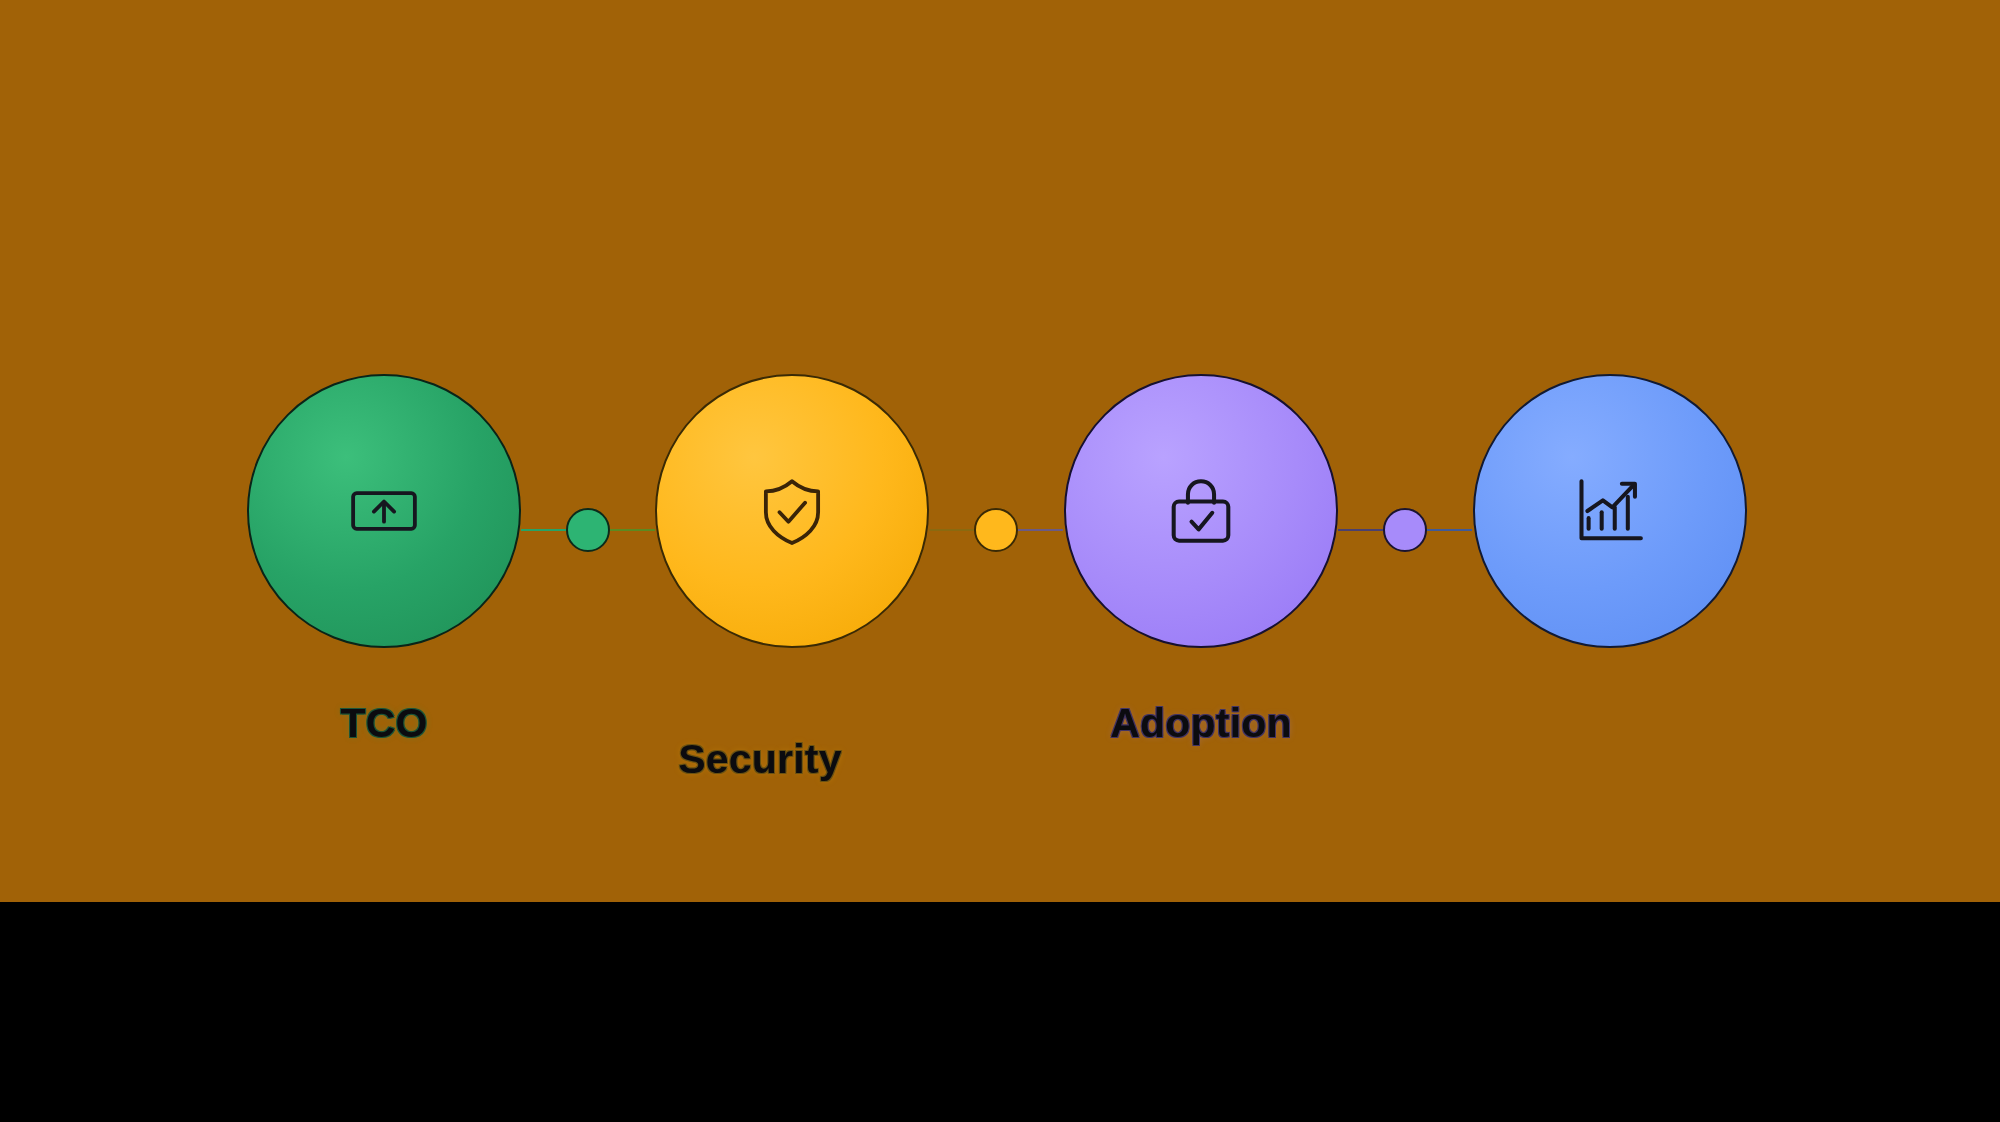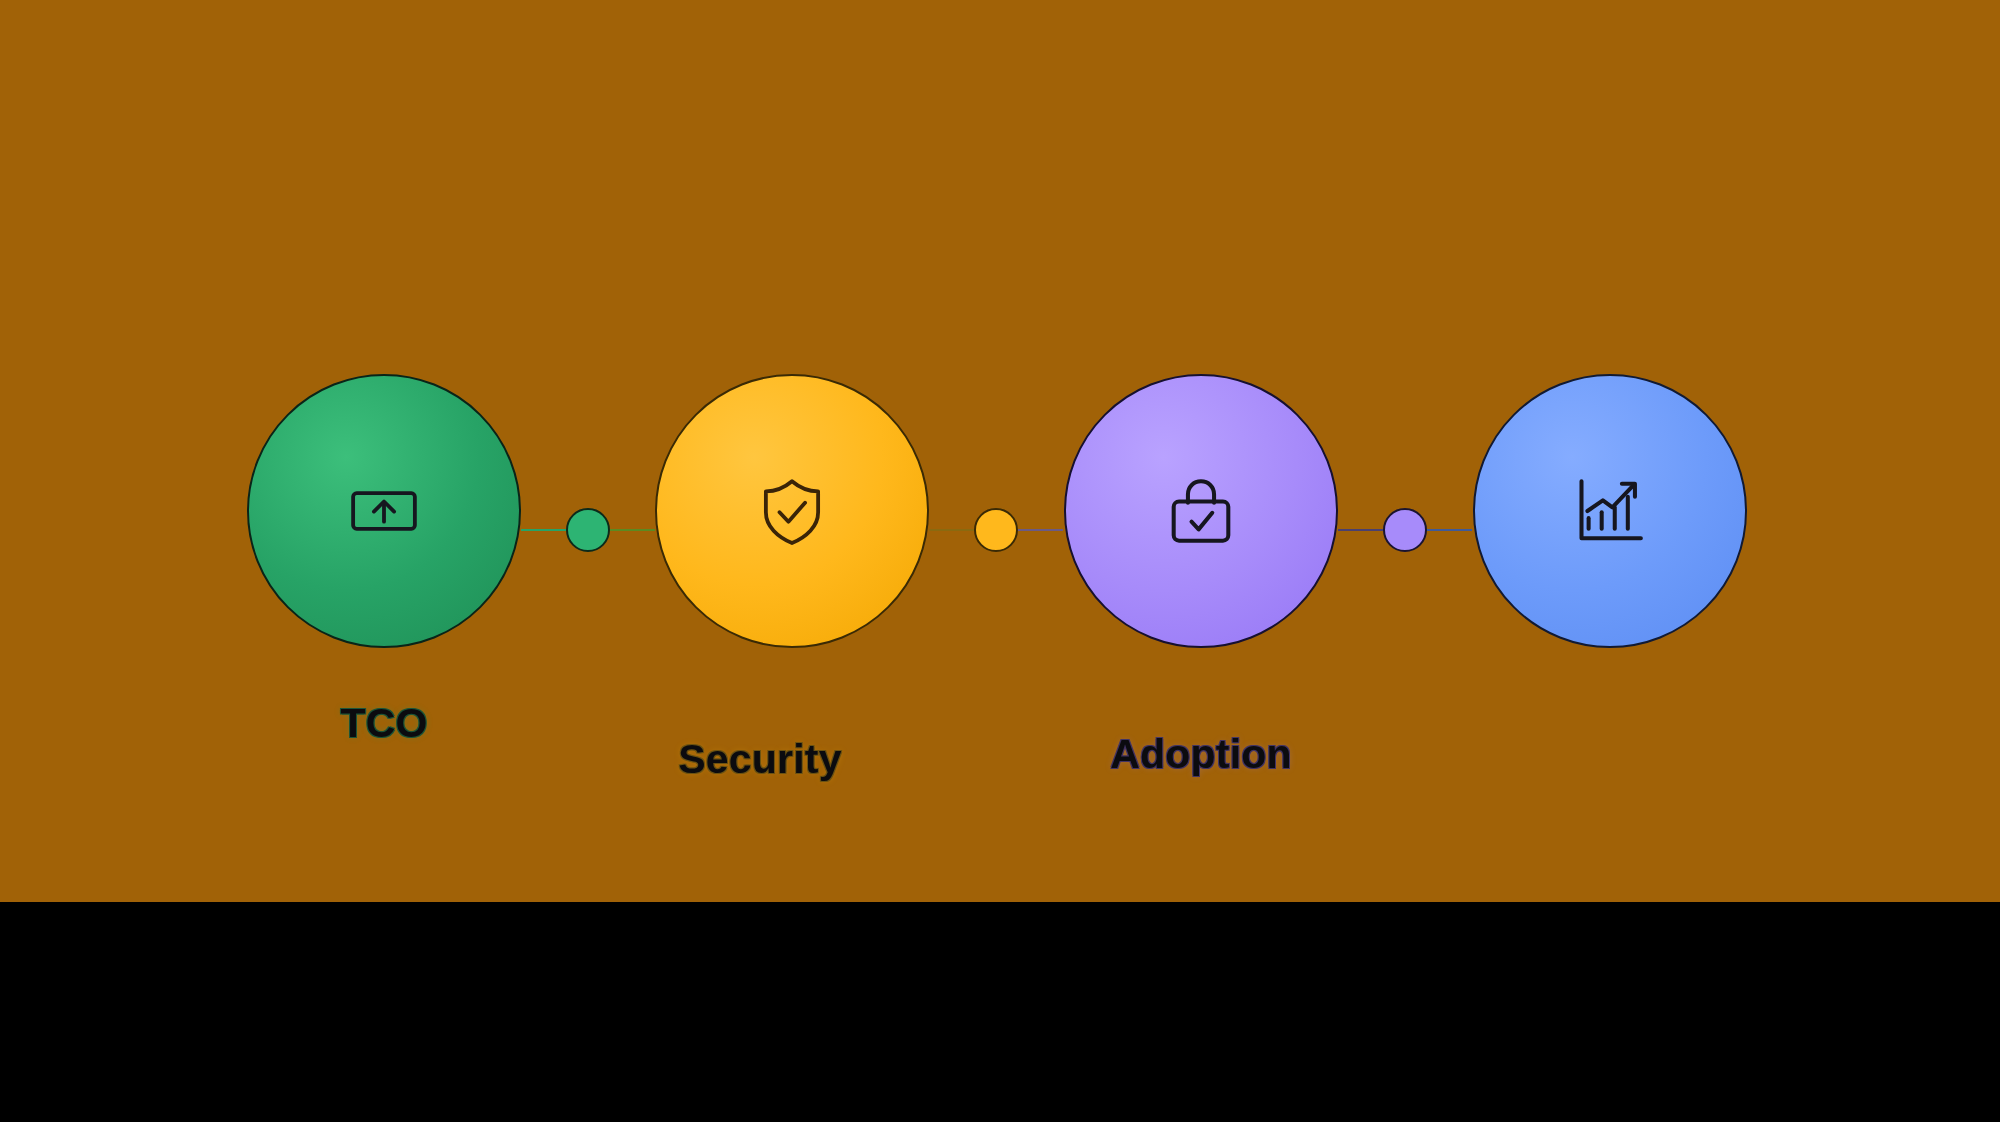--- a/index.html
+++ b/index.html
@@ -182,17 +182,17 @@
     <div class="node-label" style="left:124px; text-shadow:
                 -1px -1px 0 #1b5437, 1px -1px 0 #1b5437, -1px 1px 0 #1b5437, 1px 1px 0 #1b5437,
                 0 0 7px rgba(39,163,102,0.30);">TCO</div>
 
     <div class="node-label" style="left:500px; text-shadow:
                 -1px -1px 0 #6b5212, 1px -1px 0 #6b5212, -1px 1px 0 #6b5212, 1px 1px 0 #6b5212,
                 0 0 7px rgba(255,184,28,0.26); margin-top: 36px;">Security</div>
 
     <div class="node-label" style="left:941px; text-shadow:
                 -1px -1px 0 #413363, 1px -1px 0 #413363, -1px 1px 0 #413363, 1px 1px 0 #413363,
-                0 0 7px rgba(167,139,250,0.26); margin-top: 31px;">Adoption</div>
+                0 0 7px rgba(167,139,250,0.26);">Adoption</div>
 
 
   </div>
 </div>
 
 </body></html>

